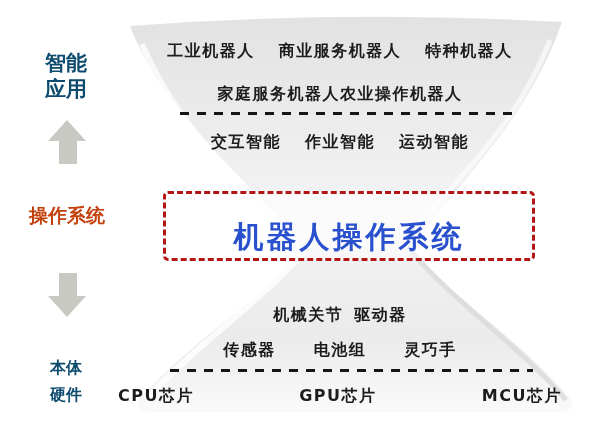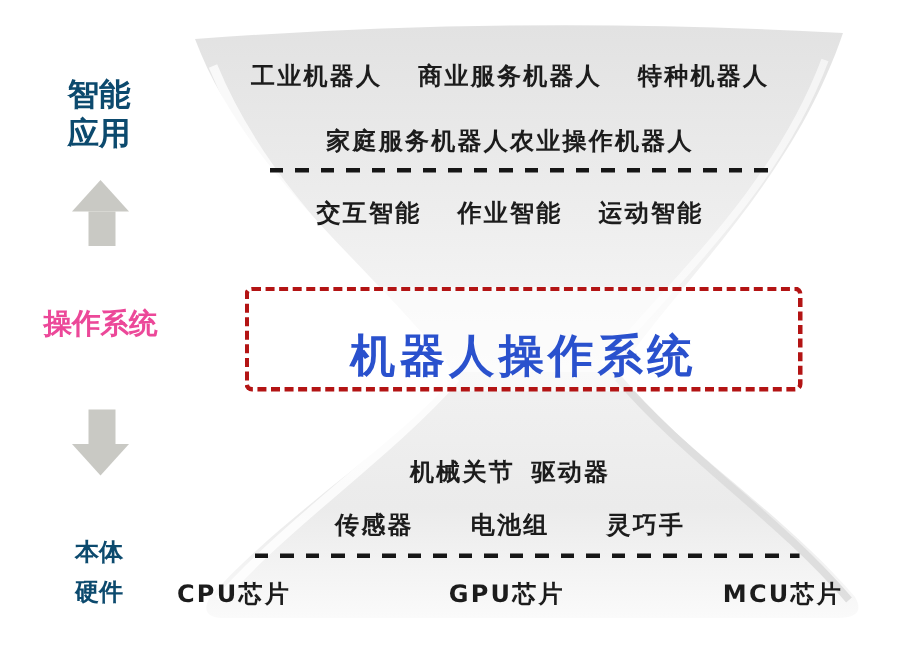--- a/index.html
+++ b/index.html
@@ -4,21 +4,21 @@
 <style>
   html,body{margin:0;padding:0;background:#ffffff;}
   .stage{
     position:relative;width:610px;height:445px;background:#ffffff;overflow:hidden;
     font-family:"DejaVu Sans","Liberation Sans",sans-serif;
   }
   .stage svg{position:absolute;left:0;top:0;}
   
   .rail-label{position:absolute;text-align:center;font-weight:700;color:#0c4a6e;}
   .lbl-top{left:20px;top:50px;width:92px;font-size:21px;line-height:26px;}
-  .lbl-os{left:10px;top:203px;width:114px;font-size:19px;color:#ec4899;}
+  .lbl-os{left:10px;top:203px;width:114px;font-size:19px;color:#c2410c;}
   .lbl-bottom{left:20px;top:354px;width:92px;font-size:16px;line-height:27px;}
   .arrow{position:absolute;left:48px;width:39px;}
   .arrow .head-up{width:0;height:0;border-left:19px solid transparent;border-right:19px solid transparent;border-bottom:21px solid #c9c9c4;}
   .arrow .head-down{width:0;height:0;border-left:19px solid transparent;border-right:19px solid transparent;border-top:21px solid #c9c9c4;}
   .arrow .stem{width:18px;height:23px;background:#c9c9c4;margin:0 auto;}
   .arrow-up{top:120px;}
   .arrow-down{top:273px;}
   
   .row{position:absolute;left:118px;width:444px;display:flex;justify-content:center;
        font-weight:700;color:#1c1c1c;font-size:16px;letter-spacing:1.5px;white-space:nowrap;}

